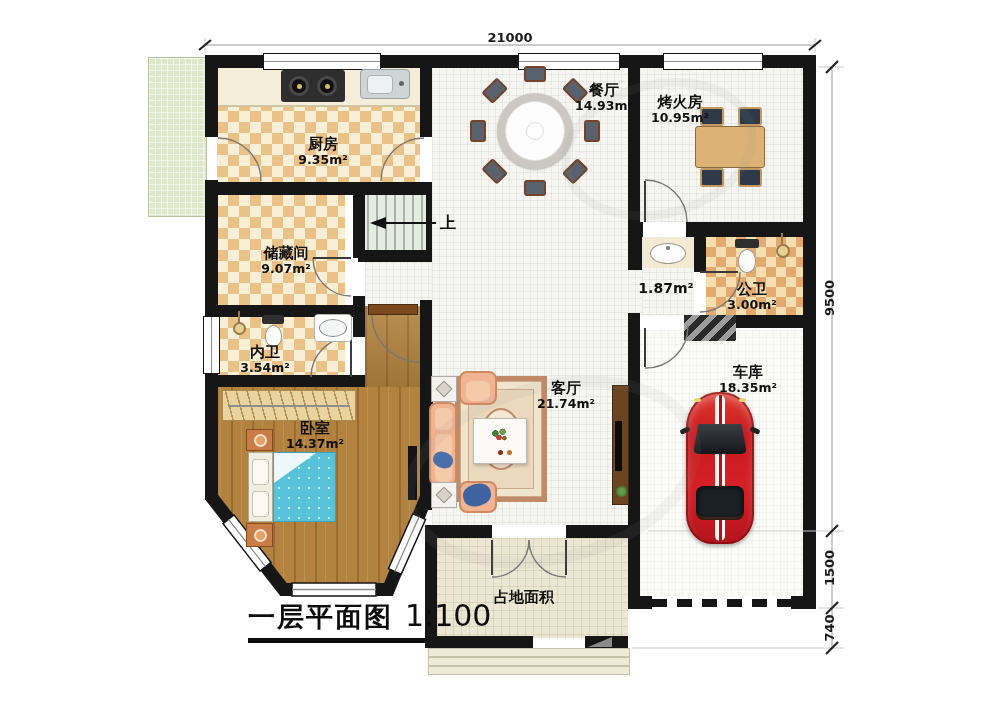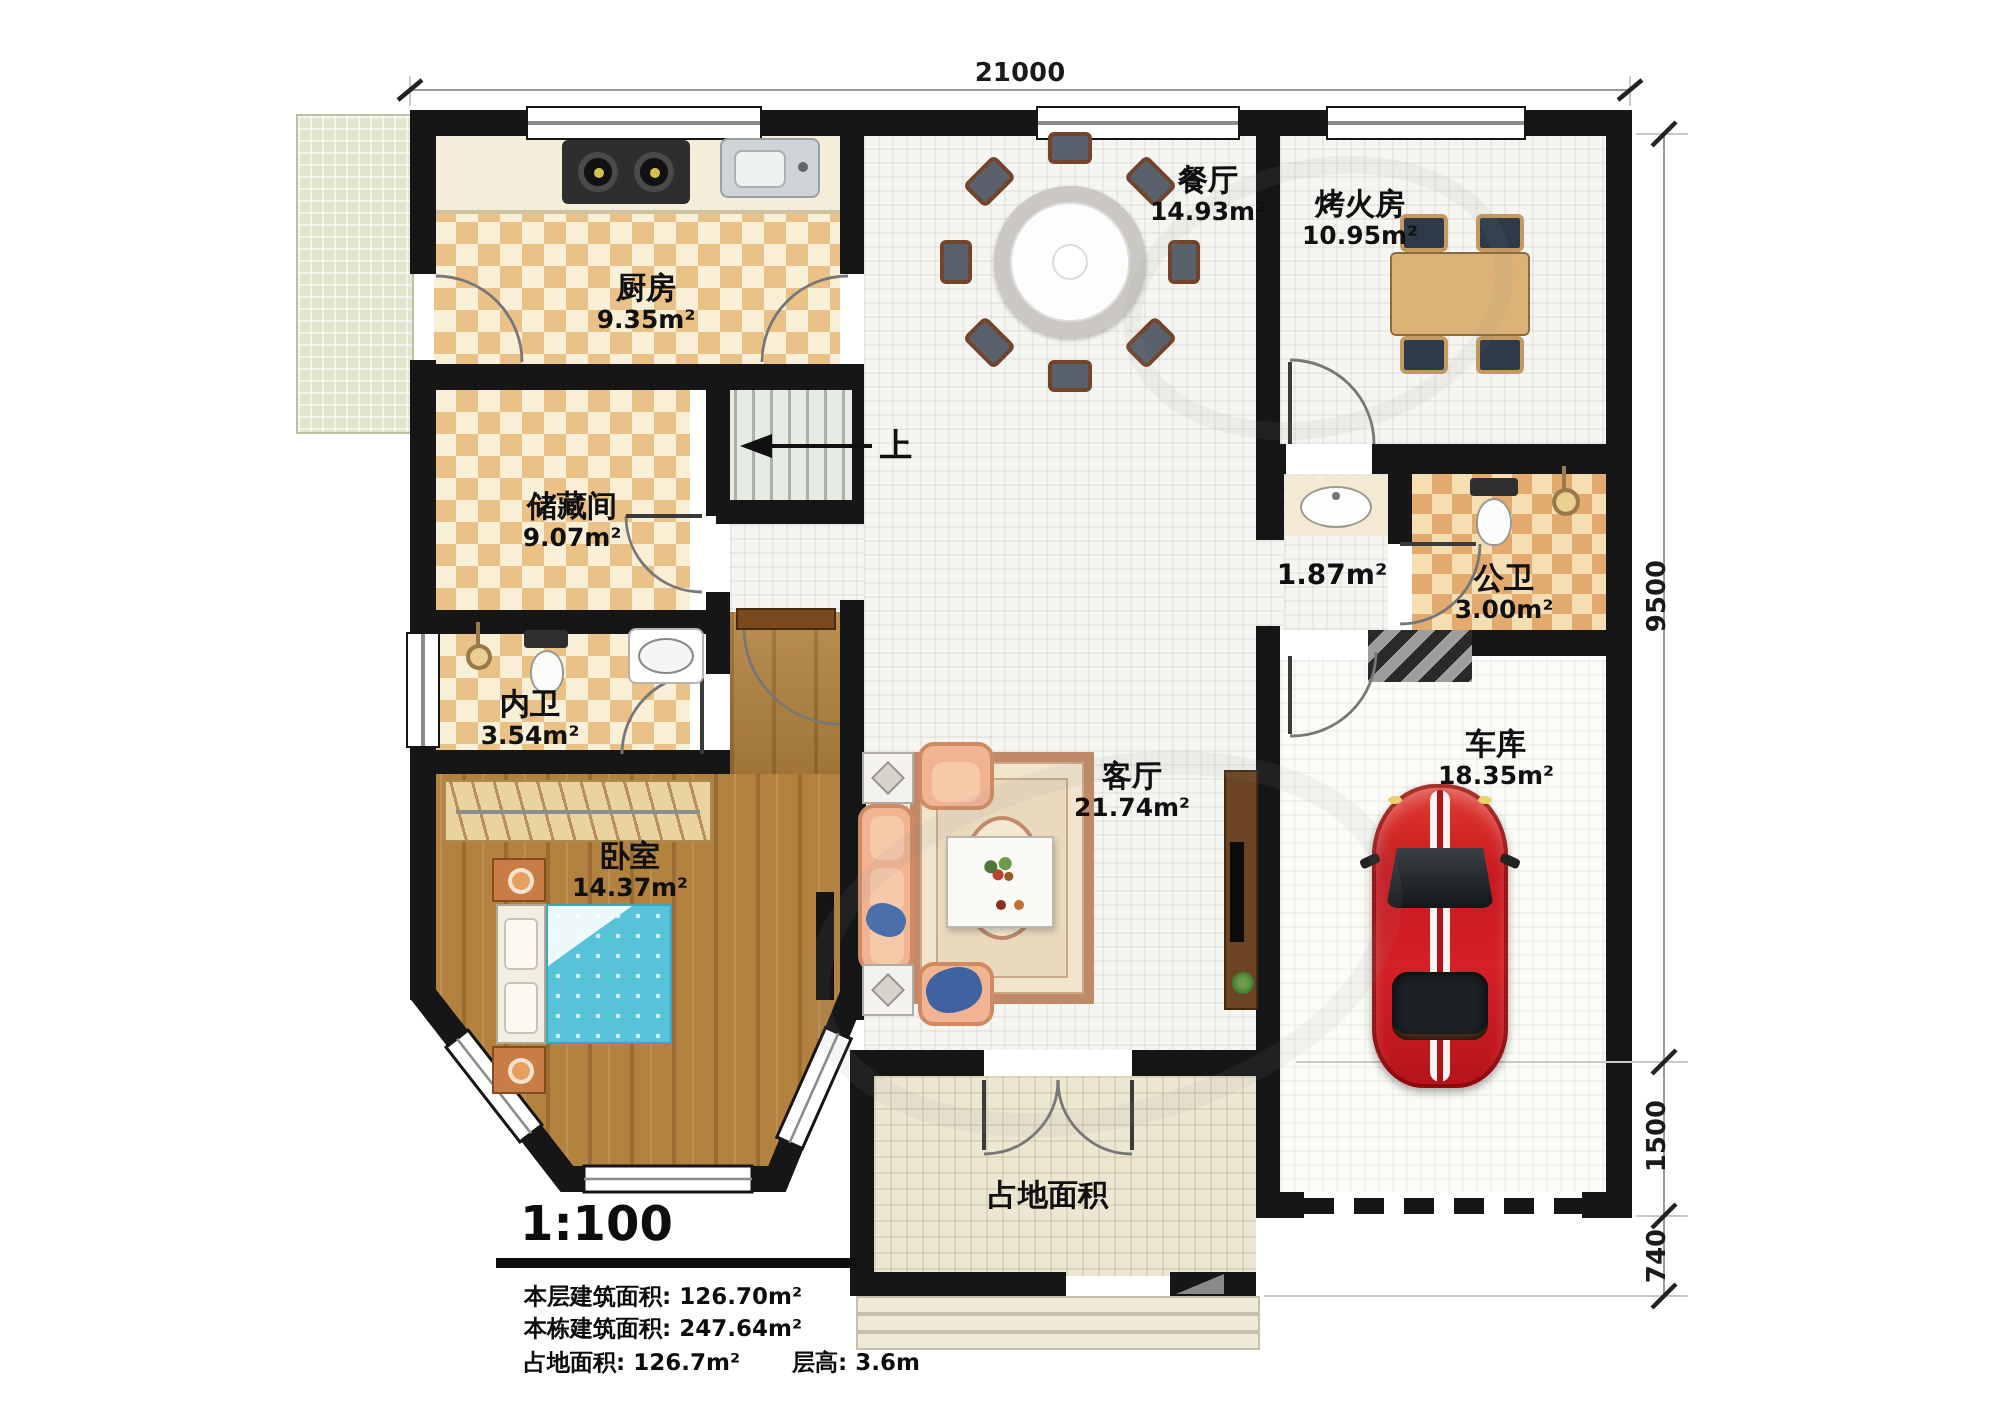--- a/index.html
+++ b/index.html
@@ -335,23 +335,19 @@
       <div style="font-size:16px;">上</div>
     </div>
 
   <div class="dimt" style="left:510px;top:37px;transform:translate(-50%,-50%);">21000</div>
   <div class="dimt dimv" style="left:829px;top:298px;">9500</div>
   <div class="dimt dimv" style="left:829px;top:568px;">1500</div>
   <div class="dimt dimv" style="left:829px;top:628px;">740</div>
 
   <div class="tb" style="left:248px;top:598px;width:360px;">
     <div style="display:flex;align-items:baseline;gap:12px;">
-      <span style="font-size:24px;font-weight:700;margin-left:12px;">1:100</span>
+      <span style="font-size:27px;font-weight:700;letter-spacing:2px;">一层平面图</span>
+      <span style="font-size:30px;font-weight:400;">1:100</span>
     </div>
     <div style="width:180px;height:4.5px;background:#0d0d0d;margin-top:3px;"></div>
-    <div style="margin-top:6px;margin-left:14px;font-size:11.5px;font-weight:700;line-height:1.45;">
-      <div><span>本层建筑面积:</span> <span>126.70m²</span></div>
-      <div><span>本栋建筑面积:</span> <span>247.64m²</span></div>
-      <div><span>占地面积:</span> <span>126.7m²</span><span style="display:inline-block;width:26px;"></span><span>层高:</span> <span>3.6m</span></div>
-    </div>
   </div>
 
 </div>
 
 </body></html>

